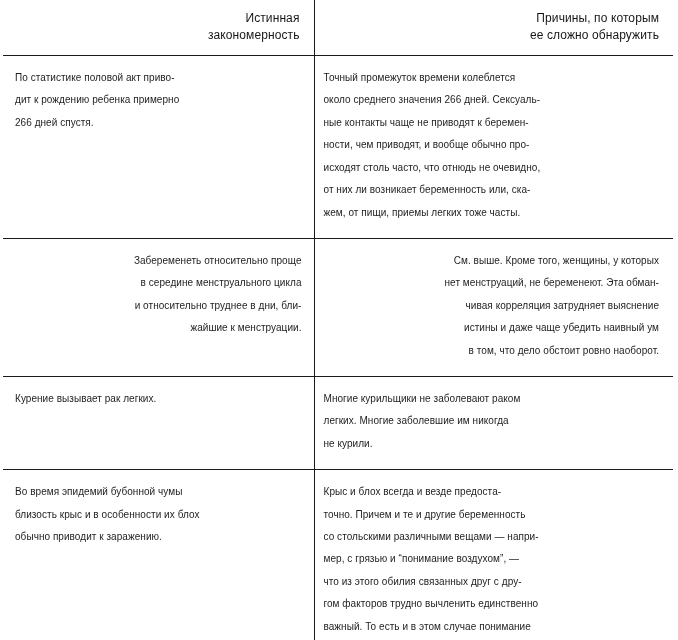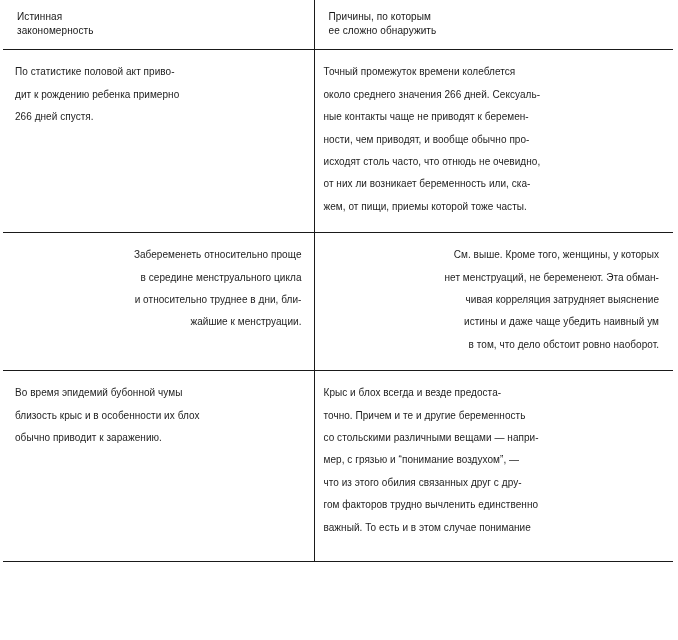--- a/index.html
+++ b/index.html
@@ -42,22 +42,22 @@
     border-bottom: 1.6px solid #1a1a1a;
     padding: 0;
     vertical-align: top;
     font-weight: normal;
   }
   thead th.th-left {
     border-right: 1.6px solid #1a1a1a;
   }
   .head-inner {
     padding: 10px 14px 11px 14px;
-    text-align: left;
-    font-size: 10px;
+    text-align: right;
+    font-size: 12px;
     line-height: 1.42;
     letter-spacing: .1px;
     color: #171717;
   }
   .head-line { display: block; white-space: nowrap; }
 
   
   tbody td {
     border: 0;
     border-bottom: 1.6px solid #1a1a1a;
@@ -128,21 +128,21 @@
           </div>
         </td>
         <td class="cell-right">
           <div class="cell-inner">
             <span class="txt-line">Точный промежуток времени колеблется</span>
             <span class="txt-line">около среднего значения 266 дней. Сексуаль-</span>
             <span class="txt-line">ные контакты чаще не приводят к беремен-</span>
             <span class="txt-line">ности, чем приводят, и вообще обычно про-</span>
             <span class="txt-line">исходят столь часто, что отнюдь не очевидно,</span>
             <span class="txt-line">от них ли возникает беременность или, ска-</span>
-            <span class="txt-line">жем, от пищи, приемы которой тоже часты.</span>
+            <span class="txt-line">жем, от пищи, приемы легких тоже часты.</span>
           </div>
         </td>
       </tr>
 
       <tr class="row-2">
         <td class="cell-left">
           <div class="cell-inner">
             <span class="txt-line">Забеременеть относительно проще</span>
             <span class="txt-line">в середине менструального цикла</span>
             <span class="txt-line">и относительно труднее в дни, бли-</span>
@@ -153,20 +153,34 @@
           <div class="cell-inner">
             <span class="txt-line">См. выше. Кроме того, женщины, у которых</span>
             <span class="txt-line">нет менструаций, не беременеют. Эта обман-</span>
             <span class="txt-line">чивая корреляция затрудняет выяснение</span>
             <span class="txt-line">истины и даже чаще убедить наивный ум</span>
             <span class="txt-line">в том, что дело обстоит ровно наоборот.</span>
           </div>
         </td>
       </tr>
 
+      <tr class="row-3">
+        <td class="cell-left">
+          <div class="cell-inner">
+            <span class="txt-line">Курение вызывает рак легких.</span>
+          </div>
+        </td>
+        <td class="cell-right">
+          <div class="cell-inner">
+            <span class="txt-line">Многие курильщики не заболевают раком</span>
+            <span class="txt-line">легких. Многие заболевшие им никогда</span>
+            <span class="txt-line">не курили.</span>
+          </div>
+        </td>
+      </tr>
 
       <tr class="row-4">
         <td class="cell-left">
           <div class="cell-inner">
             <span class="txt-line">Во время эпидемий бубонной чумы</span>
             <span class="txt-line">близость крыс и в особенности их блох</span>
             <span class="txt-line">обычно приводит к заражению.</span>
           </div>
         </td>
         <td class="cell-right">

